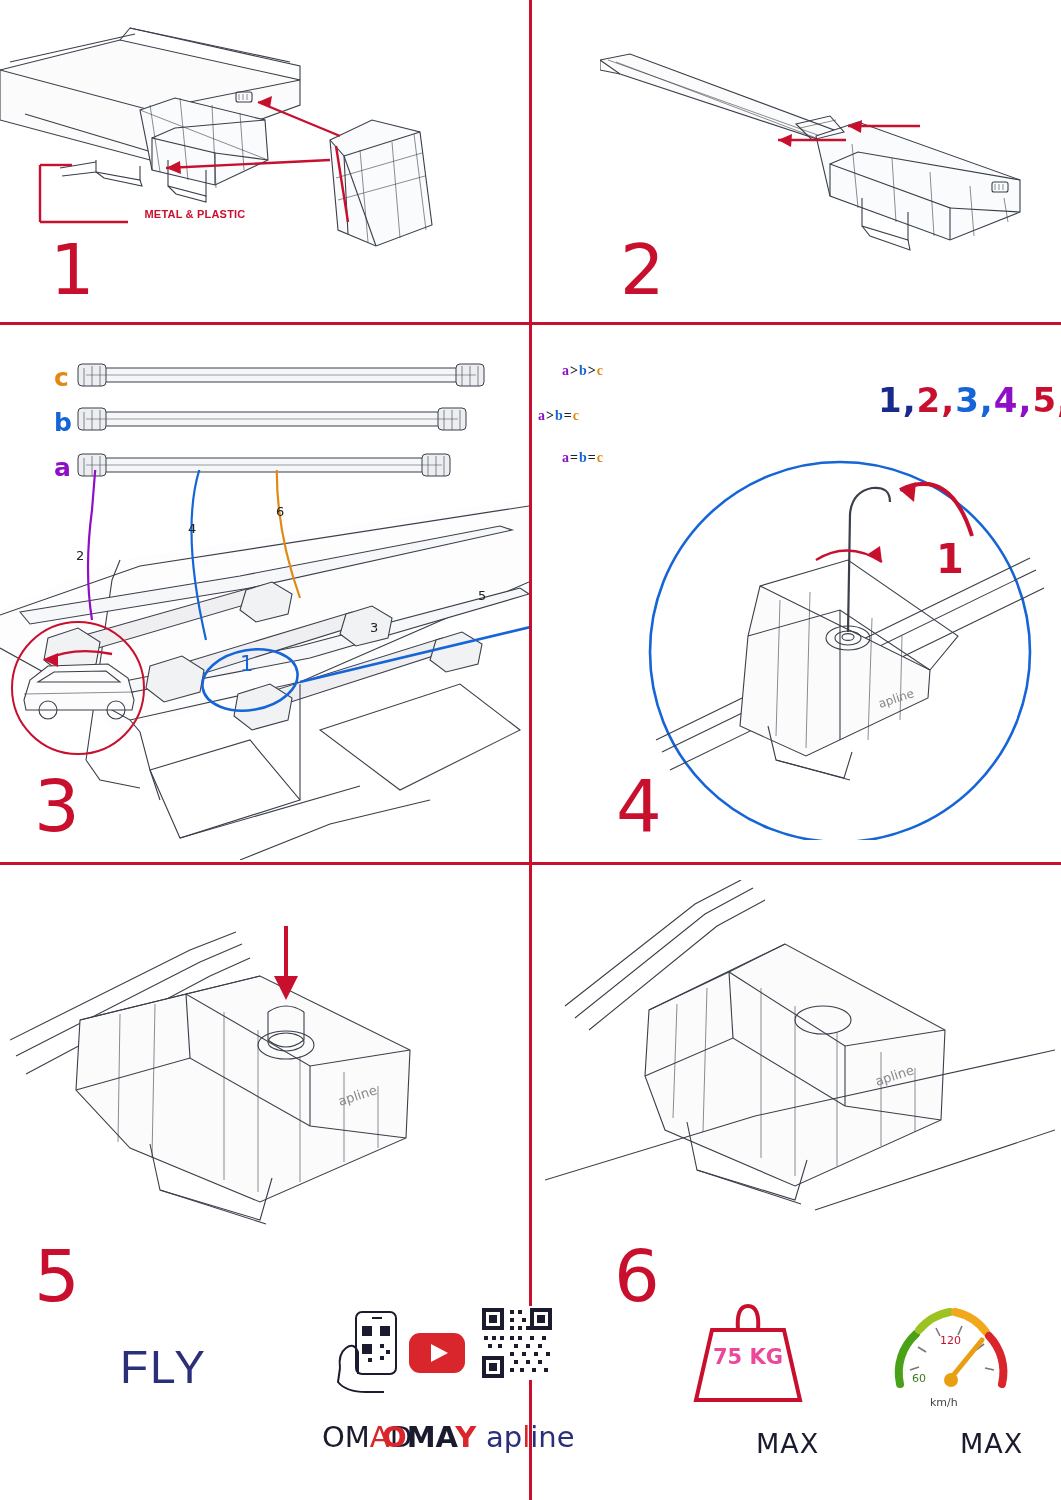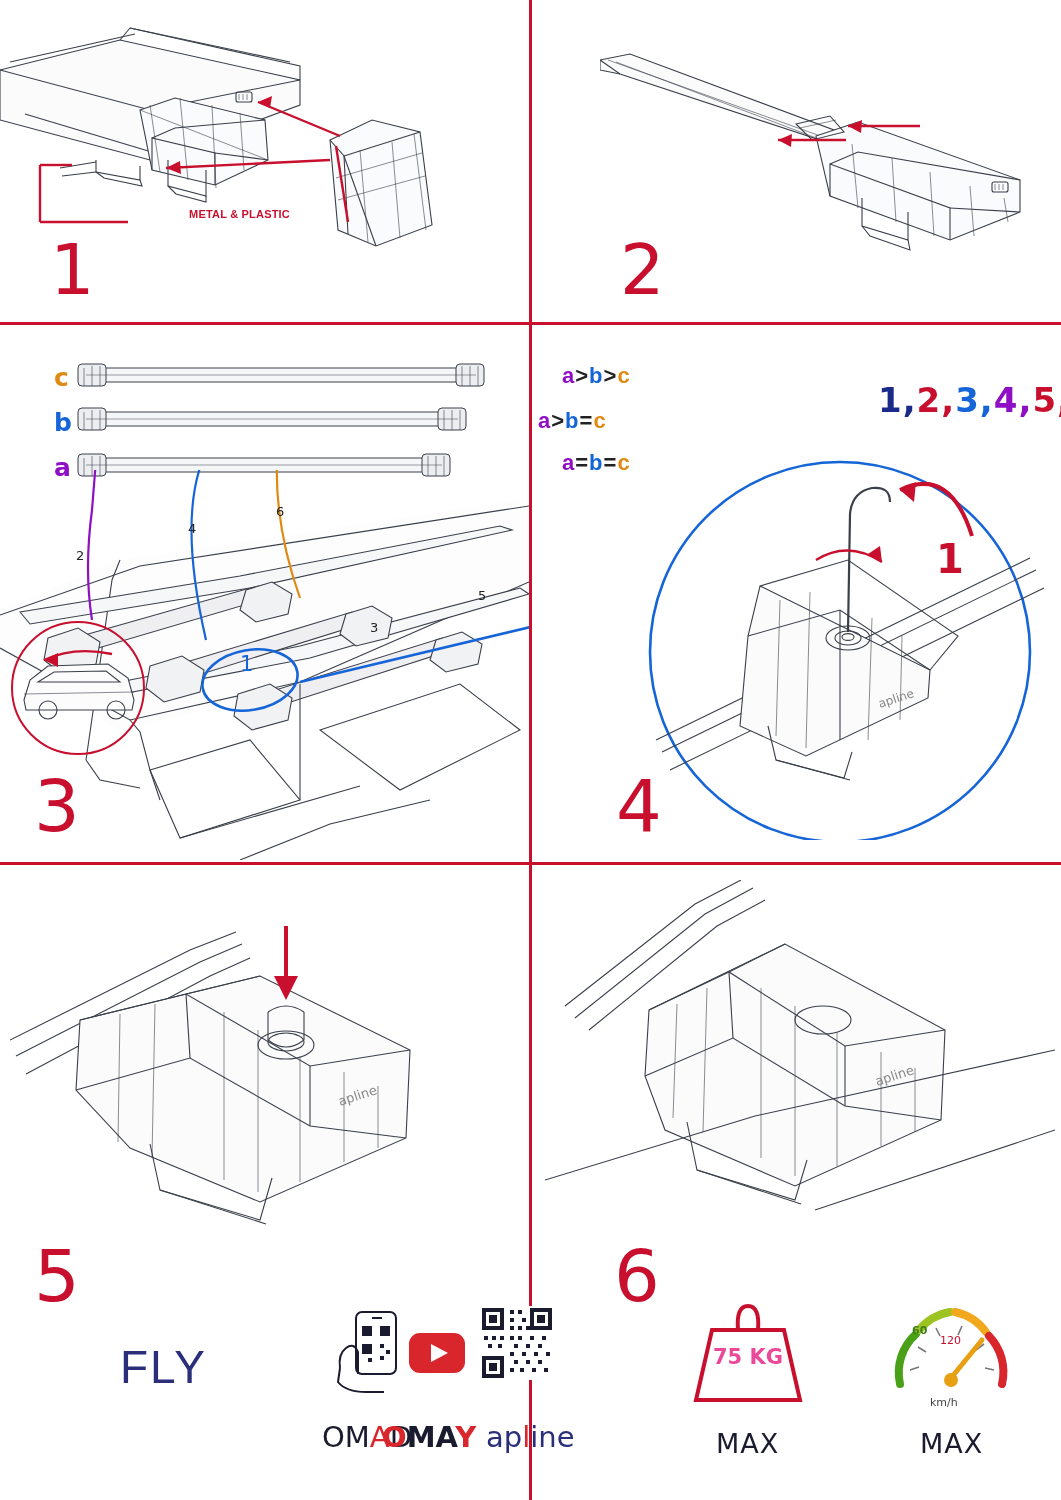--- a/index.html
+++ b/index.html
@@ -7,26 +7,26 @@
   .sheet{position:absolute;inset:0;}
 
   
   .hrule{position:absolute;left:0;width:1061px;height:3px;background:#c8102e;}
   .vrule{position:absolute;width:3px;background:#c8102e;}
 
   
   .stepnum{position:absolute;font-family:"DejaVu Sans",sans-serif;color:#c8102e;font-weight:400;line-height:1;}
 
   
-  .metal{position:absolute;color:#c8102e;font-weight:700;font-size:11px;letter-spacing:.2px;text-align:right;}
+  .metal{position:absolute;color:#c8102e;font-weight:700;font-size:11px;letter-spacing:.2px;text-align:center;}
   .carlist{position:absolute;color:#1a2a8a;font-weight:700;font-size:10px;letter-spacing:.2px;text-align:center;line-height:1.18;}
 
   
   .barletter{position:absolute;font-size:25px;font-weight:700;font-family:"DejaVu Sans",sans-serif;}
-  .eq{position:absolute;font-size:22px;font-weight:700;font-family:Liberation Sans, sans-serif;letter-spacing:1px;}
+  .eq{position:absolute;font-size:14px;font-weight:700;font-family:Liberation Serif, serif;letter-spacing:1px;}
   .eq span.a{color:#8e0fc4;}
   .eq span.b{color:#1565d8;}
   .eq span.c{color:#e08a14;}
   .eq span.op{color:#222;}
 
   .seq{position:absolute;font-size:34px;font-weight:700;font-family:"DejaVu Sans",sans-serif;letter-spacing:1px;}
   .seq .n1{color:#1a2a8a;}
   .seq .n2{color:#c8102e;}
   .seq .n3{color:#1565d8;}
   .seq .n4{color:#8e0fc4;}
@@ -37,21 +37,21 @@
   .circlelabel{position:absolute;font-size:21px;color:#1565d8;font-family:"DejaVu Sans",sans-serif;}
   .redone{position:absolute;font-size:34px;color:#c8102e;font-weight:700;font-family:"DejaVu Sans",sans-serif;}
 
   
   .fly{position:absolute;font-family:Liberation Sans, sans-serif;font-size:46px;color:#2b2f7a;letter-spacing:2px;}
   .brand{position:absolute;font-family:"DejaVu Sans",sans-serif;font-size:29px;}
   .bk{color:#1b1b2f;}
   .rd{color:#d8262c;}
   .bl{color:#2b2f7a;}
 
-  .maxlabel{position:absolute;font-family:"DejaVu Sans",sans-serif;font-size:27px;color:#1b1b2f;letter-spacing:1px;}
+  .maxlabel{position:absolute;font-family:"DejaVu Sans",sans-serif;font-size:27px;color:#1b1b2f;letter-spacing:1px;margin-left:40px;}
   .kgtext{position:absolute;font-family:"DejaVu Sans",sans-serif;font-size:21px;color:#ec4899;font-weight:700;}
   .gaugetxt{position:absolute;font-family:"DejaVu Sans",sans-serif;font-size:11px;color:#3a7d18;}
   .gaugetxt2{position:absolute;font-family:"DejaVu Sans",sans-serif;font-size:11px;color:#c8102e;}
   .kmh{position:absolute;font-family:"DejaVu Sans",sans-serif;font-size:11px;color:#444;text-align:right;}
 
   svg{display:block;}
   .art{position:absolute;}
 </style>
 </head>
 <body>
@@ -462,18 +462,18 @@
       <path d="M24 78 L33 75"></path>
         <path d="M32 55 L40 60"></path>
         <path d="M50 36 L54 44"></path>
       <path d="M76 34 L72 43"></path>
         <path d="M98 52 L90 58"></path>
         <path d="M108 78 L99 76"></path>
     </g>
     <path d="M65 86 L96 48" stroke="#e8a013" stroke-width="5" stroke-linecap="round"></path>
     <circle cx="65" cy="88" r="7" fill="#e8a013"></circle>
   </svg>
-  <div class="gaugetxt" style="left:912px;top:1324px;font-weight:bold;">60</div>
+  <div class="gaugetxt" style="left:912px;top:1372px;">60</div>
   <div class="gaugetxt2" style="left:940px;top:1334px;">120</div>
   <div class="kmh" style="left:930px;top:1396px;">km/h</div>
   <div class="maxlabel" style="left:920px;top:1428px;">MAX</div>
 
 </div>
 
 </body></html>

